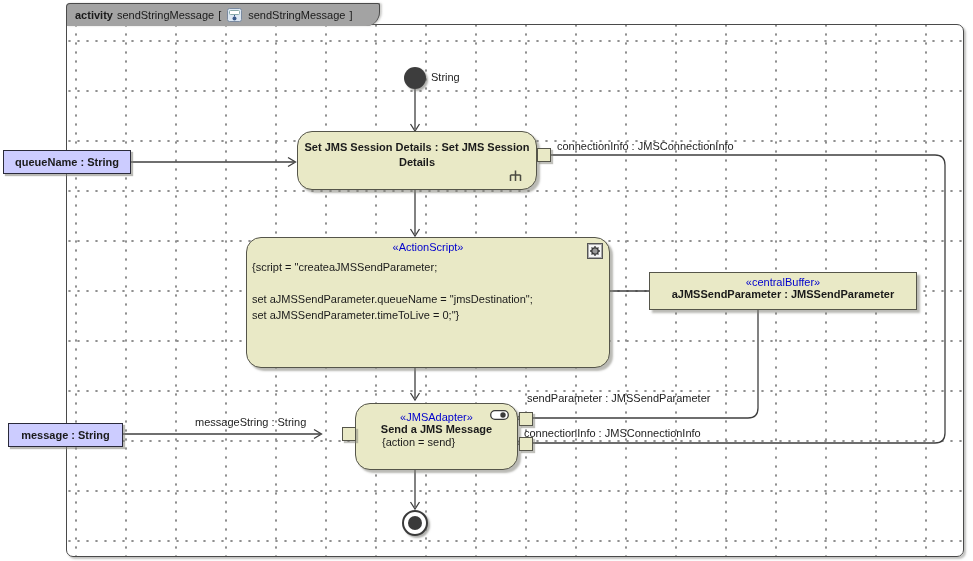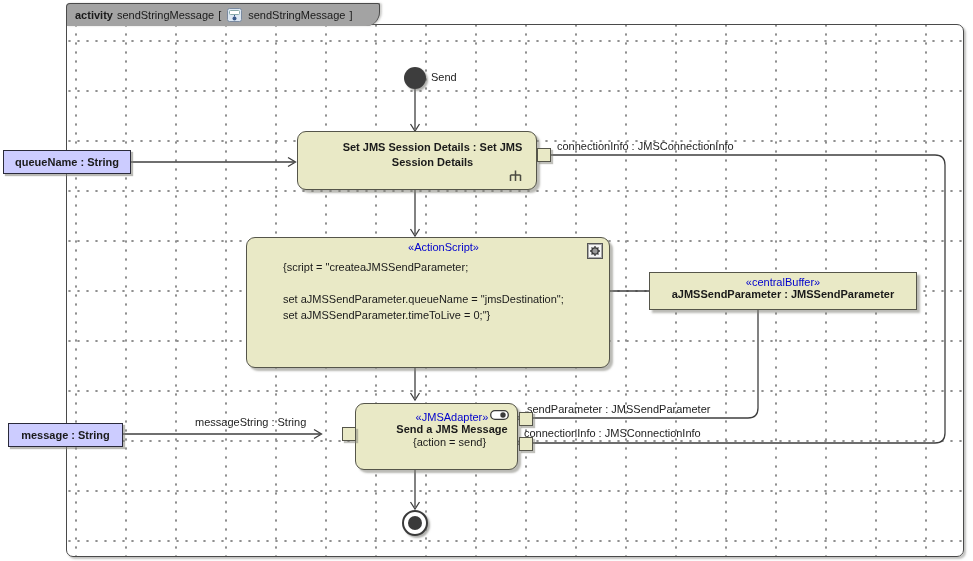--- a/index.html
+++ b/index.html
@@ -32,21 +32,21 @@
   }
   .tab .kw{font-weight:bold;}
   .tab .dg-icon{display:inline-block;width:15px;height:14px;margin:0 2px;}
 
   
   .node{
     position:absolute;background:#e9e9c6;border:1.4px solid #55554a;
     box-shadow:3px 3px 2px rgba(130,130,120,.55);
     box-sizing:border-box;z-index:3;
   }
-  .rounded{border-radius:9px;padding-left:31px;}
+  .rounded{border-radius:15px;}
   .node .stereo{color:#0000cd;text-align:center;padding-top:3px;}
   .node .title{font-weight:bold;text-align:center;}
   .pin{
     position:absolute;width:14px;height:14px;background:#e9e9c6;
     border:1.2px solid #55554a;box-sizing:border-box;z-index:4;
     box-shadow:2px 2px 1px rgba(130,130,120,.5);
   }
   .param{
     position:absolute;background:#ccccff;border:1.4px solid #2a2a3a;
     box-shadow:2px 2px 1px rgba(130,130,120,.55);
@@ -119,21 +119,21 @@
         <rect x="2.5" y="2.5" width="10" height="4" rx="1" fill="#ffffff" stroke="#8aa"></rect>
         <circle cx="7.5" cy="10.5" r="2" fill="#3a5a8a"></circle>
         <path d="M7.5 7 L7.5 8.5" stroke="#3a5a8a"></path>
       </svg>
     </span>
     <span>sendStringMessage</span>
     <span>]</span>
   </div>
 
   <div class="start-node"></div>
-  <div class="edge-label" style="left:431px;top:71px;">Send</div>
+  <div class="edge-label" style="left:431px;top:71px;">String</div>
 
   <div class="node rounded n-session">
     <div class="title">Set JMS Session Details : Set JMS Session Details</div>
     <span class="corner-icon" style="right:13px;bottom:3px;">
       <svg width="15" height="12" viewBox="0 0 15 12">
         <path d="M7.5 0.5 V5 M2.5 5 H12.5 M2.5 5 V11 M7.5 5 V11 M12.5 5 V11" fill="none" stroke="#4a4a42" stroke-width="1.5"></path>
       </svg>
     </span>
     <span class="pin" style="left:239px;top:16px;"></span>
   </div>
@@ -179,17 +179,17 @@
   </div>
 
   <div class="final-node">
     <span class="dot"></span>
   </div>
 
   <div class="param" style="left:3px;top:150px;width:128px;height:24px;">queueName : String</div>
   <div class="param" style="left:8px;top:423px;width:115px;height:24px;">message : String</div>
 
   <div class="edge-label" style="left:557px;top:140px;">connectionInfo : JMSConnectionInfo</div>
-  <div class="edge-label" style="left:527px;top:403px;text-align:right;">sendParameter : JMSSendParameter</div>
+  <div class="edge-label" style="left:527px;top:392px;text-align:right;">sendParameter : JMSSendParameter</div>
   <div class="edge-label" style="left:524px;top:427px;">connectionInfo : JMSConnectionInfo</div>
   <div class="edge-label" style="left:195px;top:416px;">messageString : String</div>
 
 </div>
 
 </body></html>

